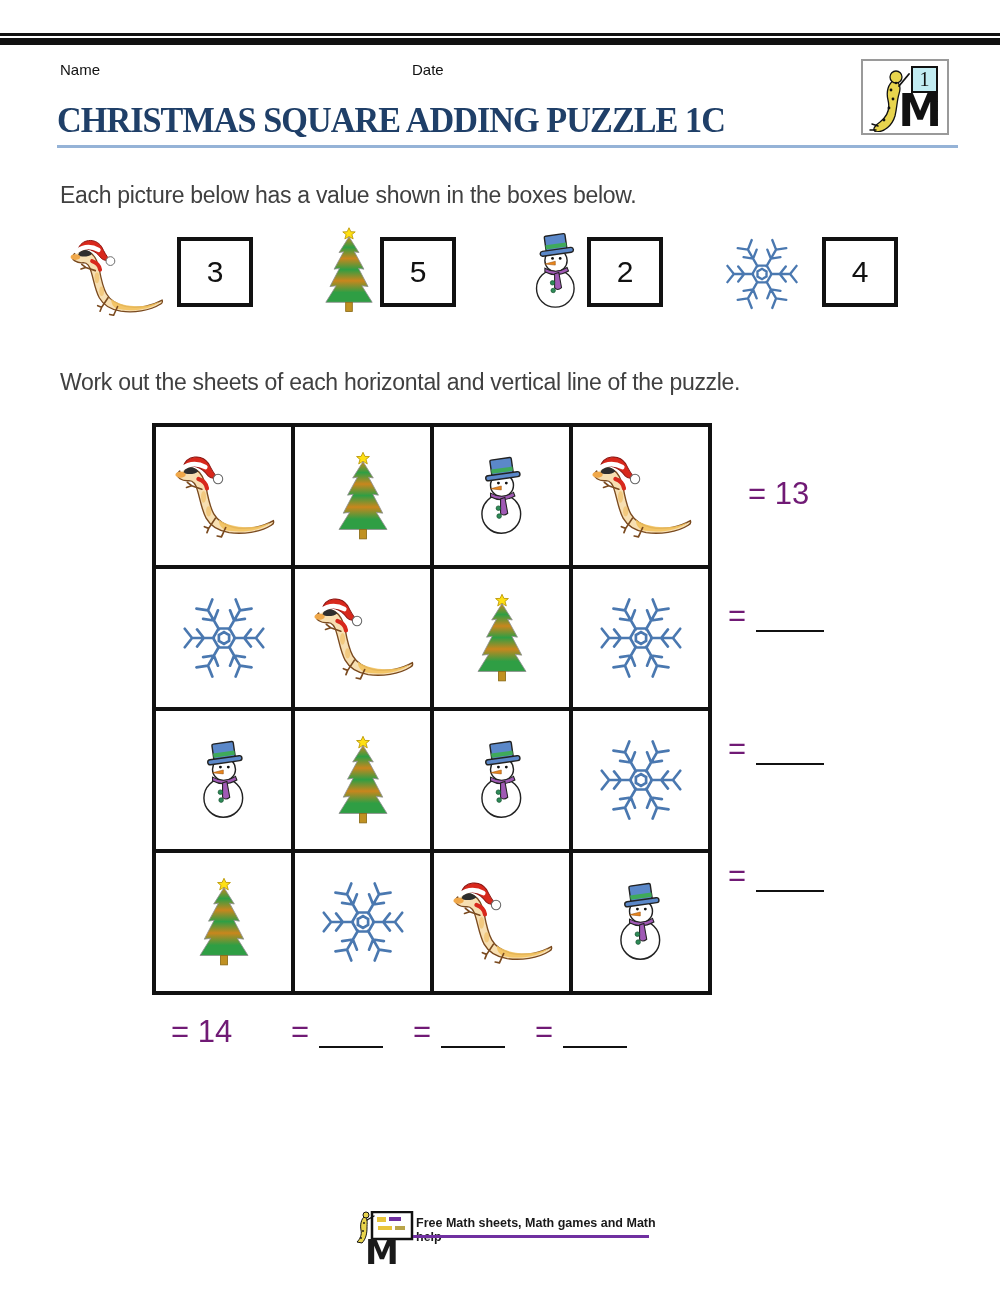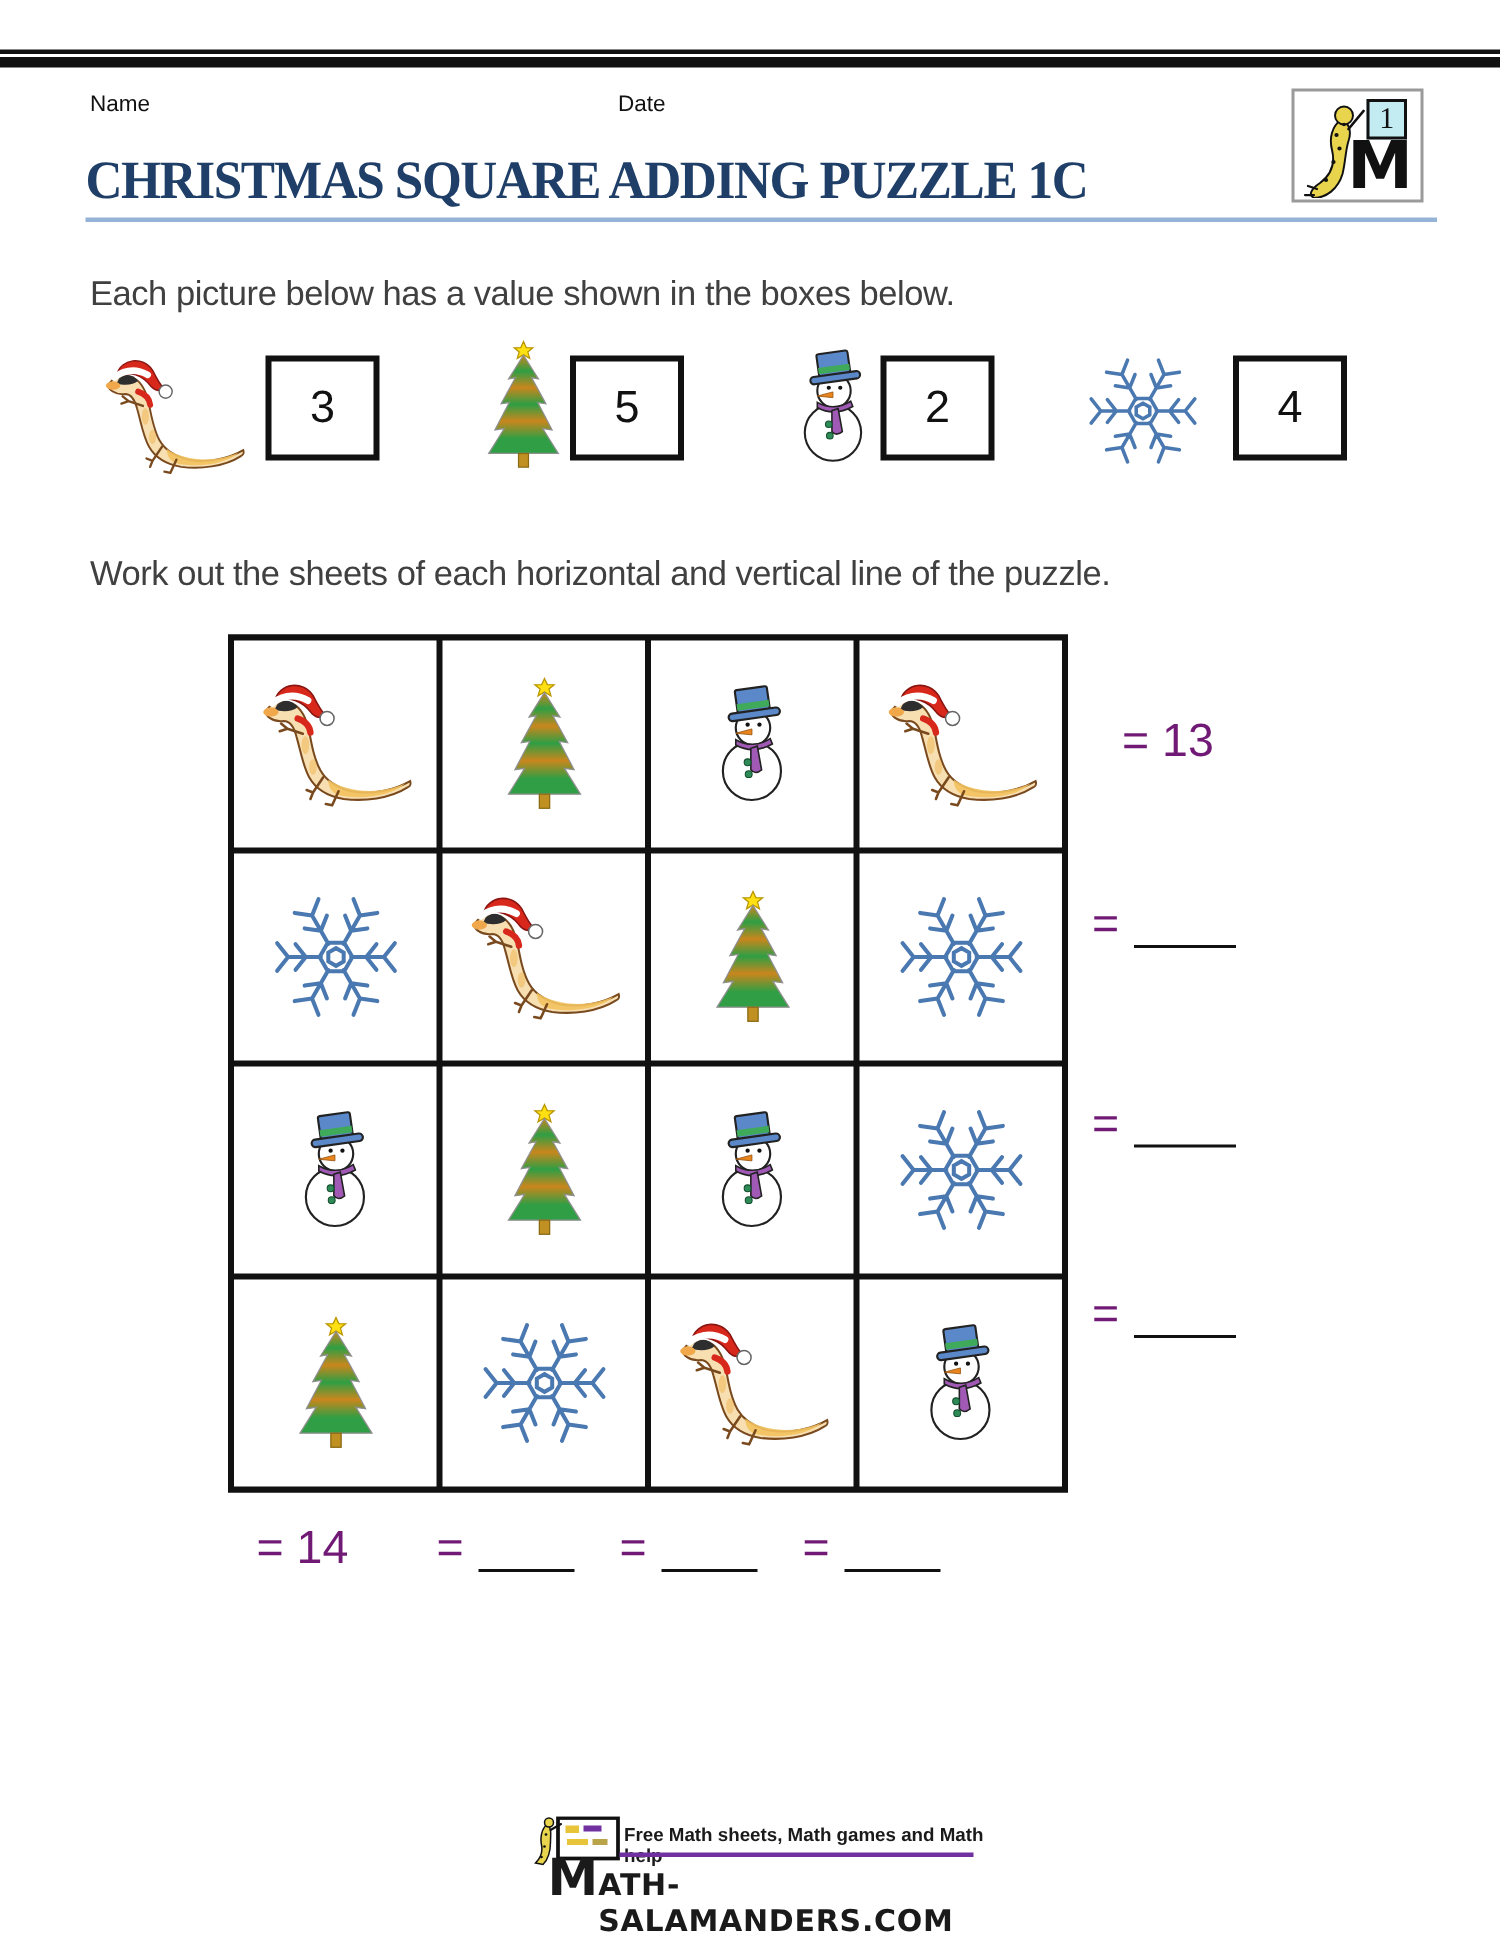--- a/index.html
+++ b/index.html
@@ -425,16 +425,15 @@
   <path d="M11,9 L18,5" stroke="#111" stroke-width="1.4" stroke-linecap="round"></path>
   <circle cx="8" cy="12" r="0.9" fill="#111"></circle>
           <circle cx="7" cy="20" r="0.9" fill="#111"></circle>
   <circle cx="5" cy="27" r="0.9" fill="#111"></circle>
 </svg>
       </span>
     <div class="tagline">Free Math sheets, Math games and Math help</div>
     <div class="tagline-rule" id="tagline-rule" style="background: rgb(112, 48, 160);"></div>
     <div class="site-line">
       <span class="site-m">M</span>
-        <span class="site-rest">ATH-SALAMANDERS.COM</span>
     </div>
   </div>
 </div>
 
 </body></html>

